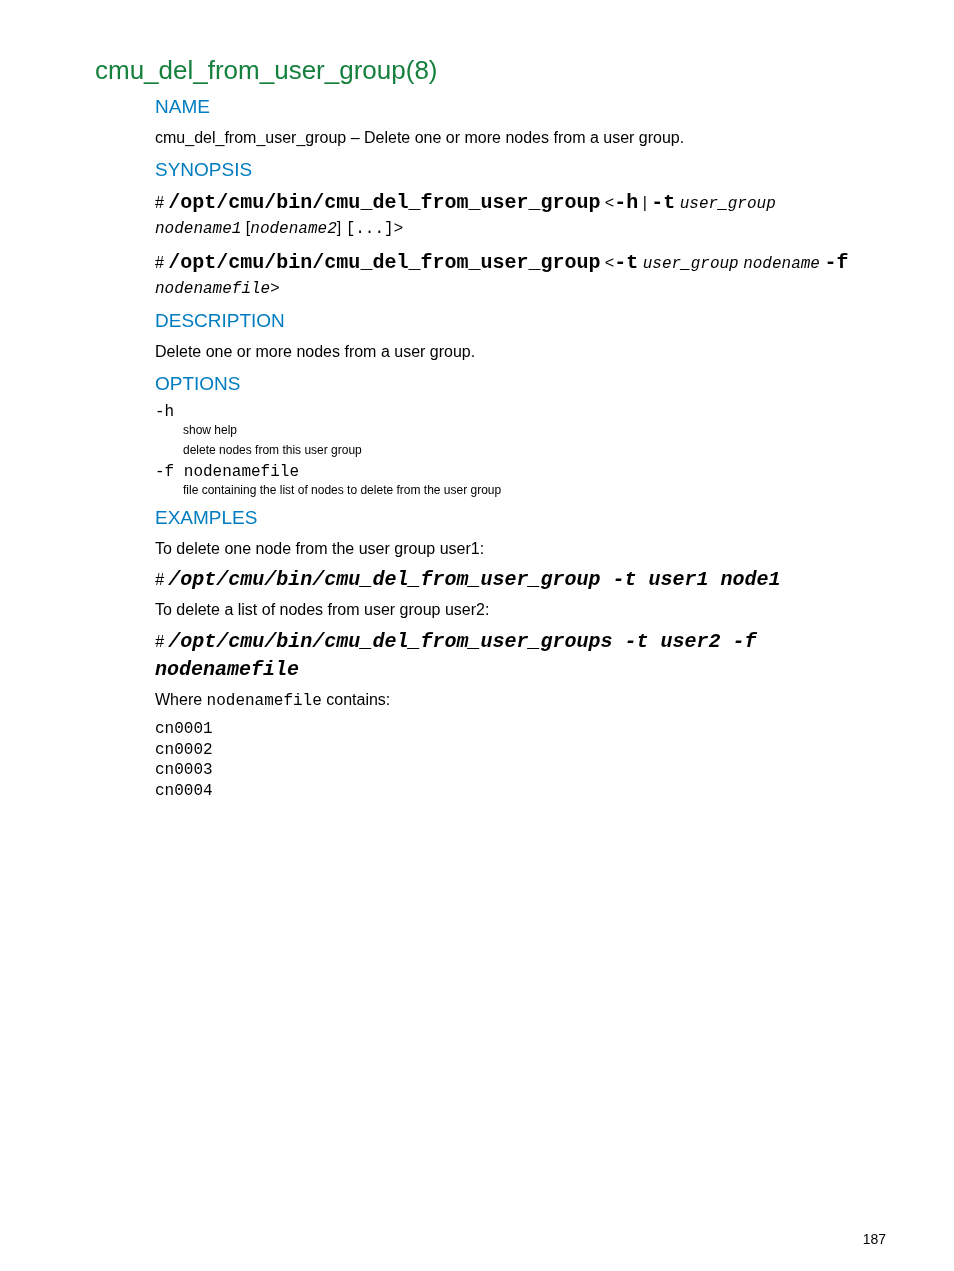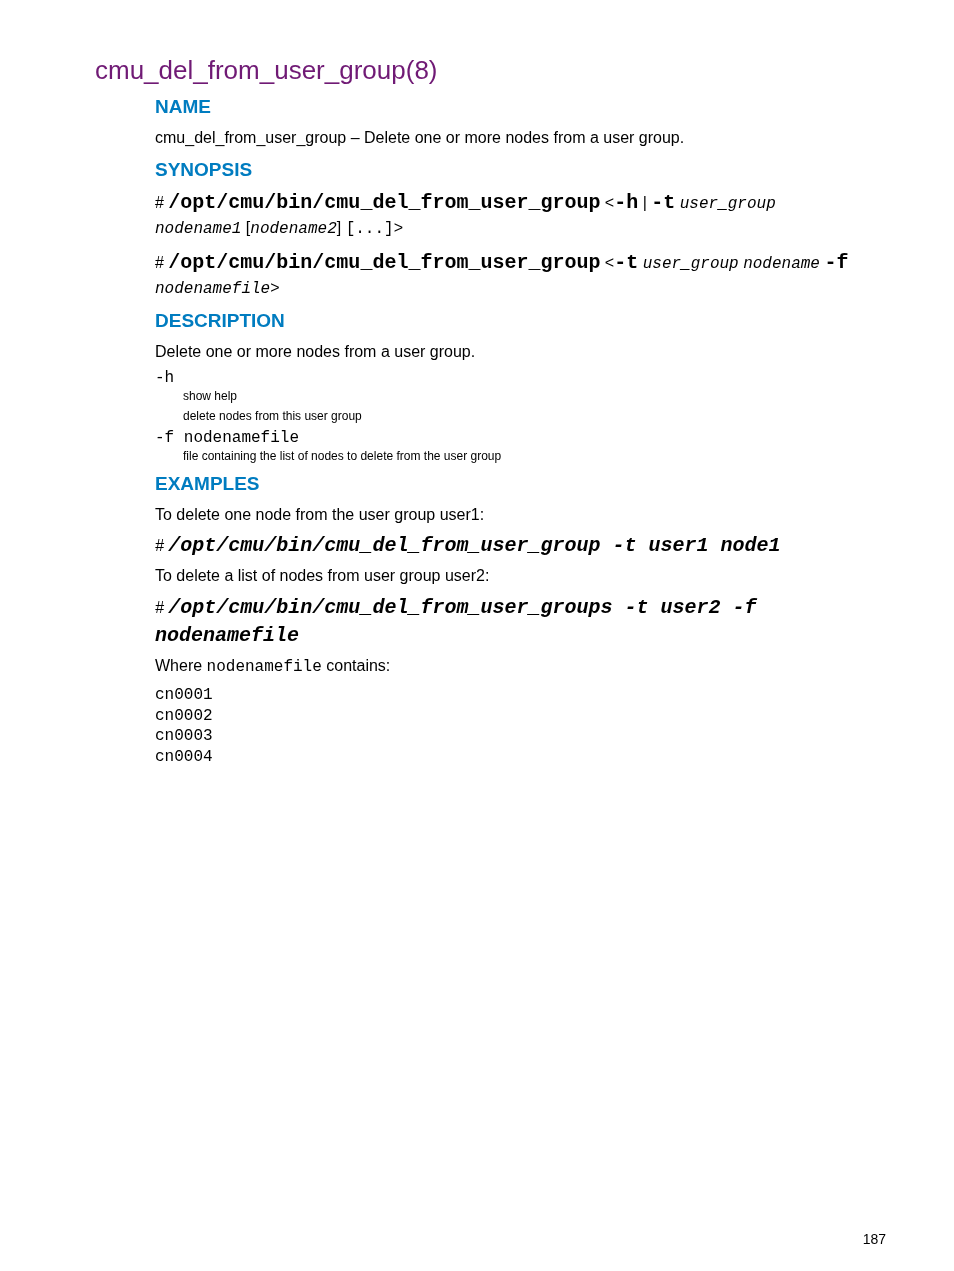--- a/index.html
+++ b/index.html
@@ -12,30 +12,30 @@
       height: 1271px;
       background: #ffffff;
       font-family: Arial, Helvetica, sans-serif;
       padding: 55px 95px 40px 95px;
       position: relative;
       color: #000000;
     }
     .page-title {
       font-size: 26px;
       font-weight: 300;
-      color: #701a75;
+      color: #15803d;
       font-family: Arial, Helvetica, sans-serif;
       margin-bottom: 4px;
     }
     .content {
       margin-left: 60px;
     }
     .section-heading {
       font-size: 19px;
-      font-weight: bold;
+      font-weight: normal;
       color: #007cc0;
       font-family: Arial, Helvetica, sans-serif;
       margin-top: 10px;
       margin-bottom: 8px;
       letter-spacing: 0px;
     }
     .body-text {
       font-size: 16px;
       font-weight: 300;
       line-height: 1.45;
@@ -112,20 +112,21 @@
     <span># </span><span class="mono-bold">/opt/cmu/bin/cmu_del_from_user_group</span><span> &lt;</span><span class="mono-bold">-h</span><span> | </span><span class="mono-bold">-t</span><span> </span><span class="mono-italic">user_group</span><span> </span><span class="mono-italic">nodename1</span><span> [</span><span class="mono-italic">nodename2</span><span>]</span><span> </span><span class="mono">[...]</span><span>&gt;</span>
   </p>
 
   <p class="synopsis-line">
     <span># </span><span class="mono-bold">/opt/cmu/bin/cmu_del_from_user_group</span><span> &lt;</span><span class="mono-bold">-t</span><span> </span><span class="mono-italic">user_group</span><span> </span><span class="mono-italic">nodename</span><span> </span><span class="mono-bold">-f</span><span> </span><span class="mono-italic">nodenamefile</span><span>&gt;</span>
   </p>
 
   <h2 class="section-heading">DESCRIPTION</h2>
   <p class="body-text">Delete one or more nodes from a user group.</p>
 
+  <h2 class="section-heading">OPTIONS</h2>
 
   <div class="option-term">-h</div>
   <div class="option-desc">show help</div>
 
   <div class="option-desc">delete nodes from this user group</div>
 
   <div class="option-term">-f nodenamefile</div>
   <div class="option-desc">file containing the list of nodes to delete from the user group</div>
 
   <h2 class="section-heading">EXAMPLES</h2>

